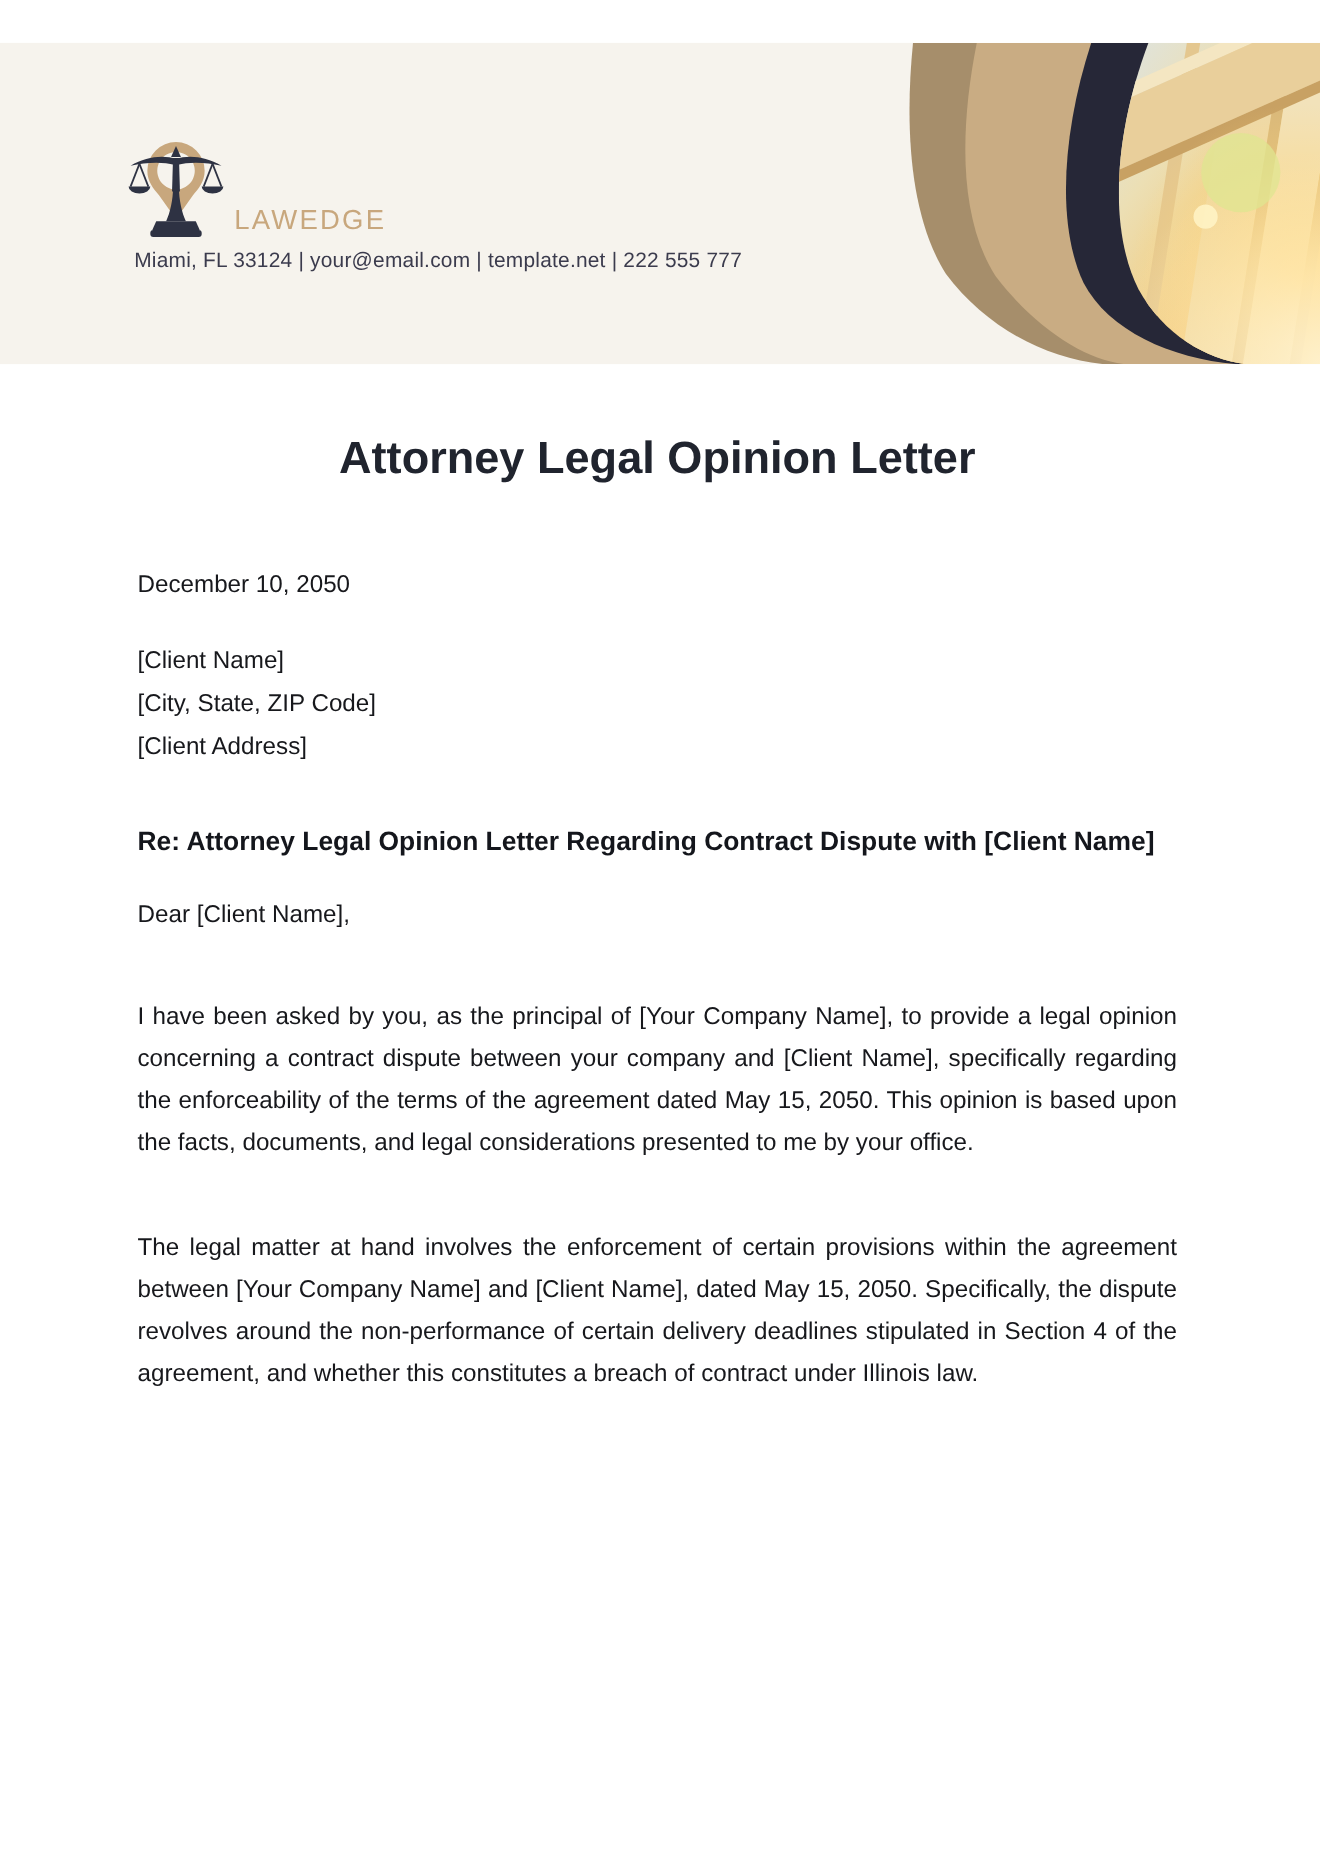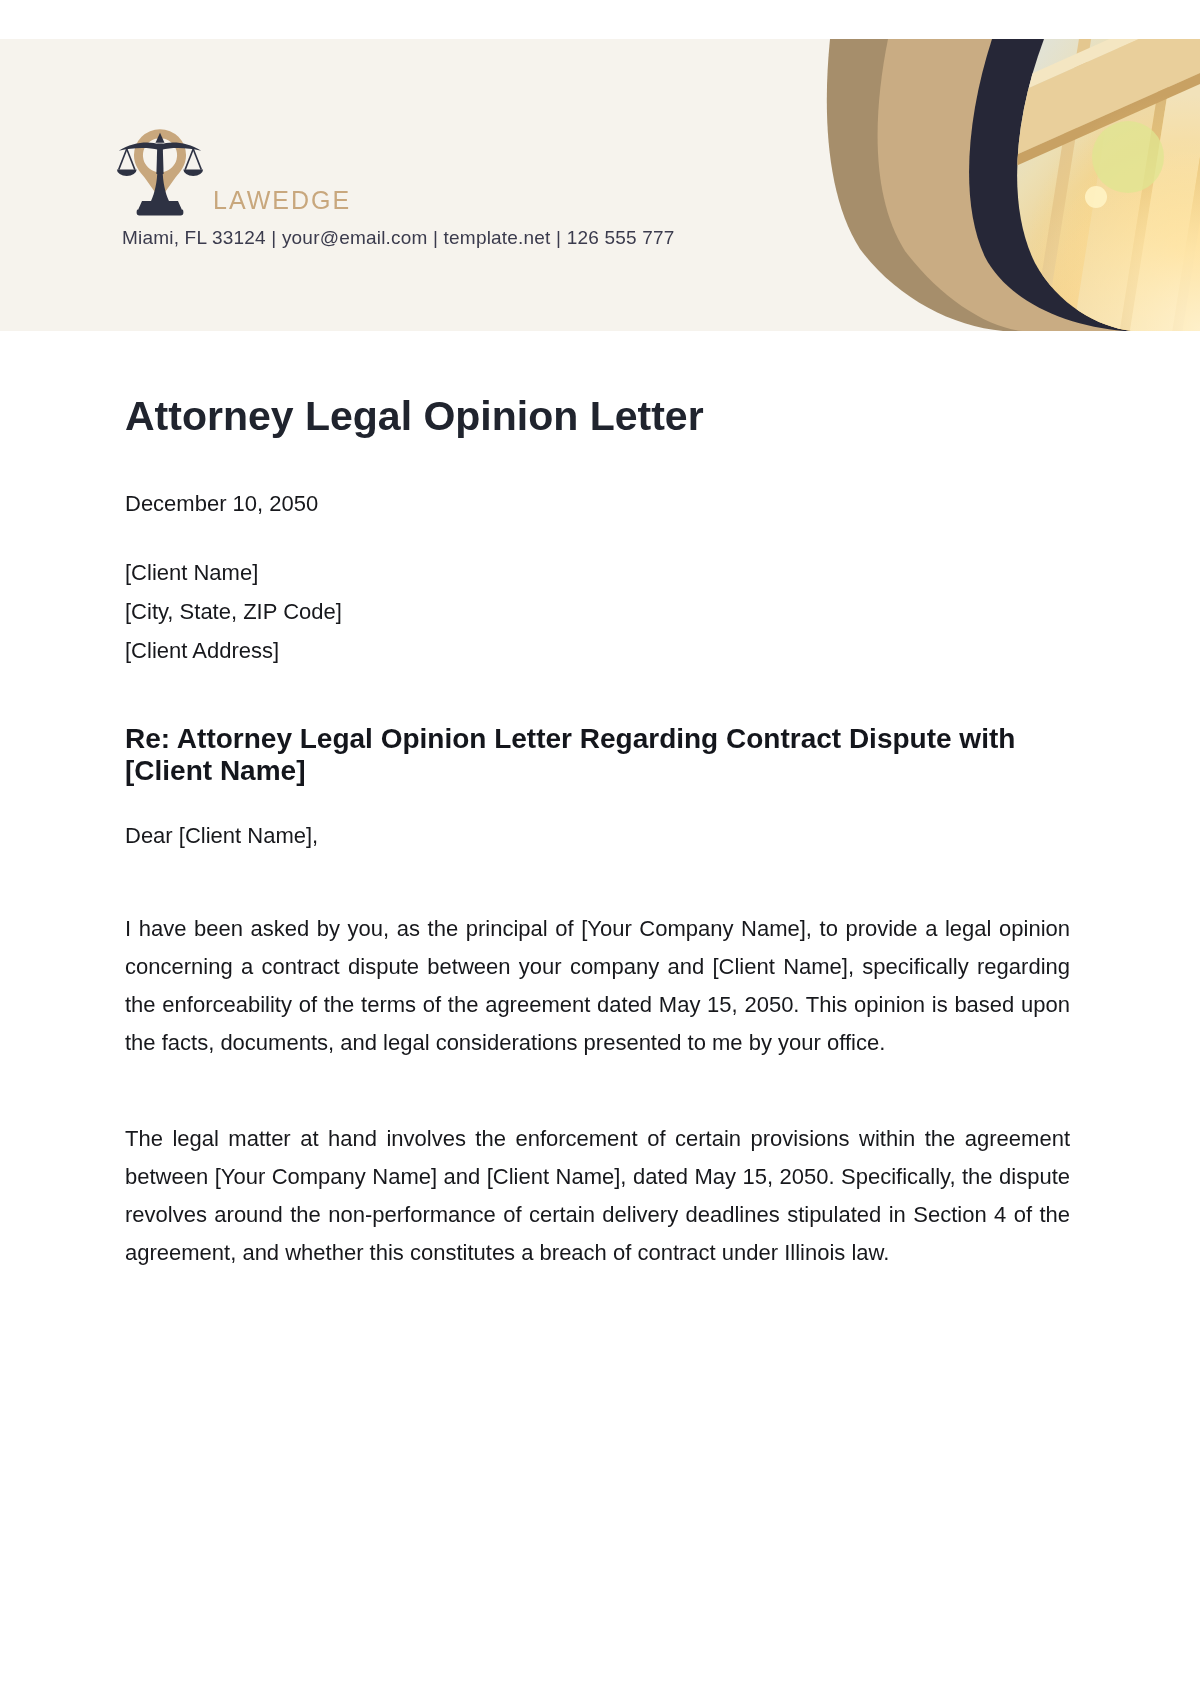--- a/index.html
+++ b/index.html
@@ -25,27 +25,27 @@
   .contact-line {
     position:absolute; left:122px; top:188px;
     font-size:19px; color:var(--contact,#3b3b4d); letter-spacing:0.2px;
   }
   
   .content {
     position:absolute; left:125px; top:292px; width:945px;
     color:var(--text,#17181c);
   }
   .title {
-    margin:100px 0 0 0; text-align:left;
+    margin:100px 0 0 0; text-align:center;
     font-size:41px; line-height:48px; font-weight:700;
     color:var(--title,#20242e); letter-spacing:0px;
   }
-  .date-line { margin-top:48px; font-size:22px; line-height:32px; }
+  .date-line { margin-top:75px; font-size:22px; line-height:32px; }
   .recipient-block { margin-top:33px; font-size:22px; line-height:39px; }
-  .subject-line { margin-top:53px; font-size:28px; line-height:32px; font-weight:700; color:#14161c; }
+  .subject-line { margin-top:53px; font-size:24px; line-height:32px; font-weight:700; color:#14161c; }
   .salutation { margin-top:33px; font-size:22px; line-height:32px; }
   .body-para {
     margin:58px 0 0 0; font-size:22px; line-height:38px;
     text-align:justify;
   }
   .body-para.first { }
 </style>
 </head>
 <body>
 
@@ -123,21 +123,21 @@
         <g stroke="#2e3243" stroke-width="1.8" fill="none">
           <path d="M15,30 L6,53"></path>
             <path d="M15,30 L24,53"></path>
           <path d="M89,30 L80,53"></path>
             <path d="M89,30 L98,53"></path>
         </g>
       </svg>
     </div>
 
     <div class="brand-name">LAWEDGE</div>
-    <div class="contact-line">Miami, FL 33124 | your@email.com | template.net | 126 555 777</div>
+    <div class="contact-line">Miami, FL 33124 | your@email.com | template.net | 222 555 777</div>
   </header>
 
   <main class="content">
     <h1 class="title">Attorney Legal Opinion Letter</h1>
 
     <div class="date-line">December 10, 2050</div>
 
     <div class="recipient-block">
       <div>[Client Name]</div>
       <div>[City, State, ZIP Code]</div>

